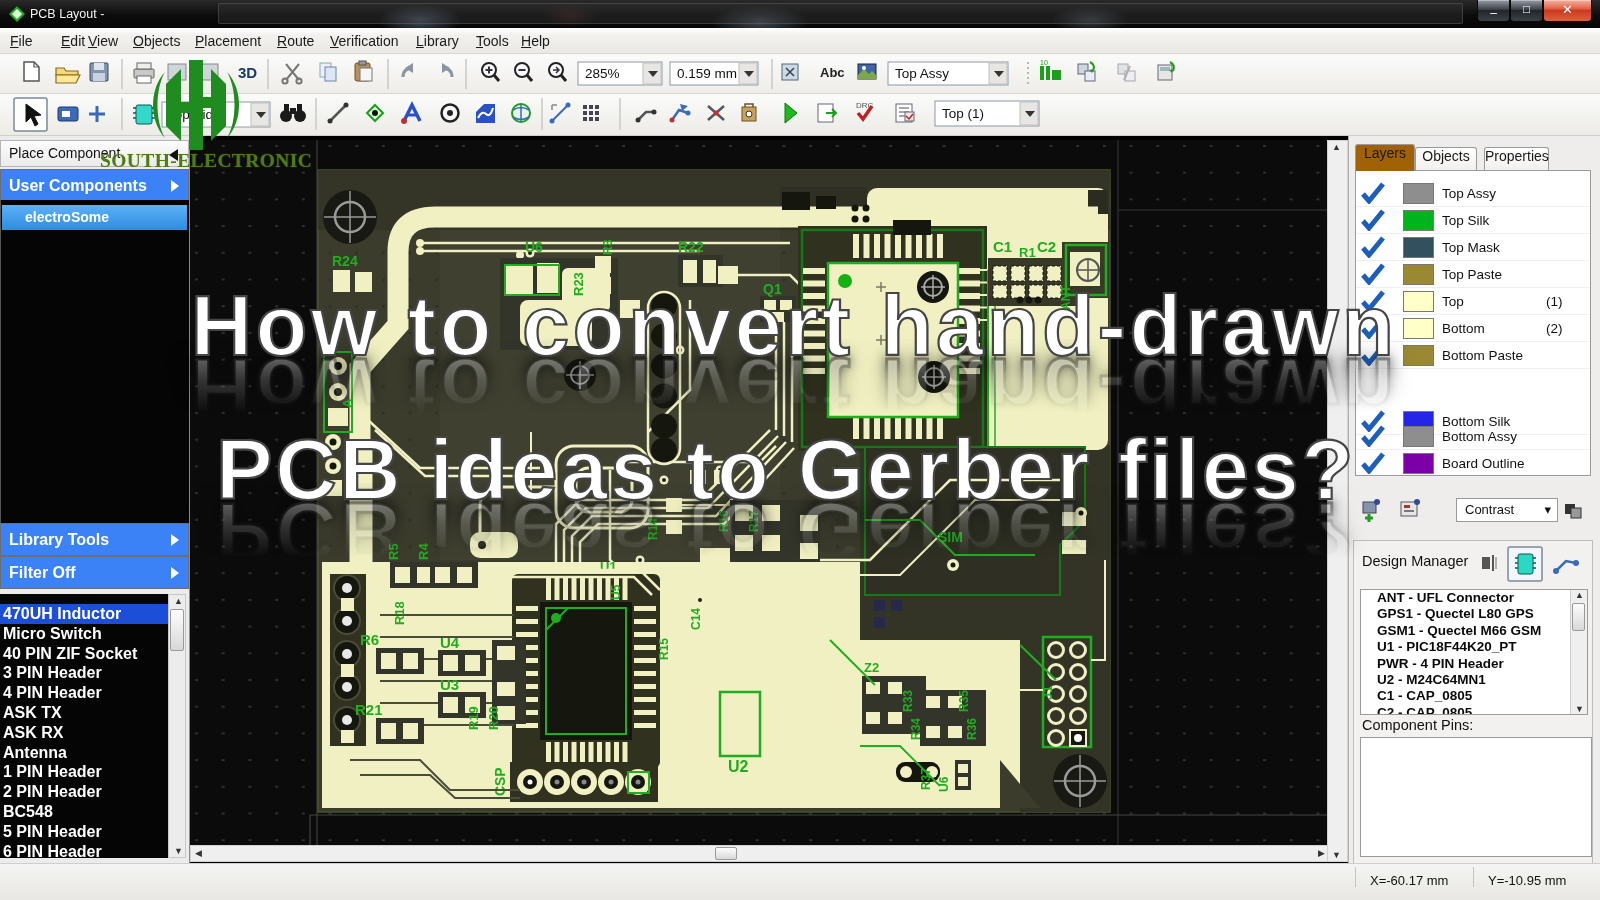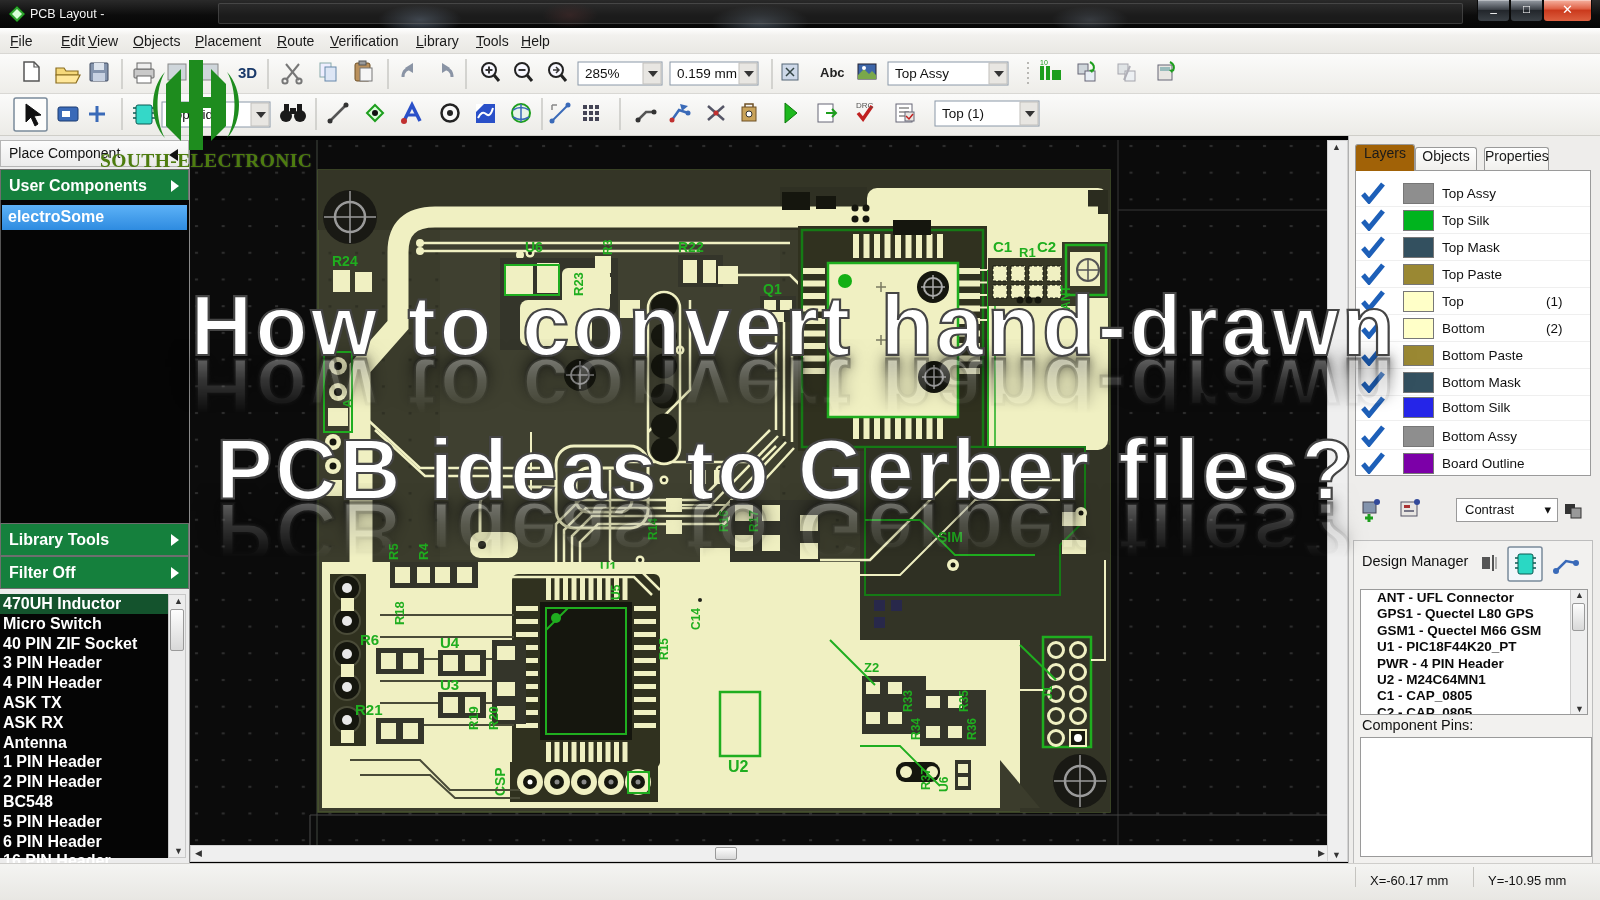--- a/index.html
+++ b/index.html
@@ -31,27 +31,27 @@
   .mi { position:absolute; top:5px; }
   .mi u { text-decoration:underline; }
 
   
   #tb1 { left:0; top:54px; width:1600px; height:40px; background:linear-gradient(#fbfbfa,#eeede9); border-bottom:1px solid #d9d8d4; }
   #tb2 { left:0; top:94px; width:1600px; height:42px; background:linear-gradient(#fbfbfa,#ecebe7); border-bottom:1px solid #cfcec9; }
 
   
   #lpanel { left:0; top:136px; width:190px; height:727px; background:#ececec; border-right:1px solid #8a8a8a; }
   .lhdr-light { position:absolute; left:0; width:189px; height:27px; background:linear-gradient(#fcfcfc,#ebebeb); border:1px solid #b5b5b5; color:#111; font-size:14px; line-height:25px; padding-left:8px; }
-  .lhdr-dark { position:absolute; left:0; width:189px; height:33px; background:#15803d; border:1px solid #6e6e6e; color:#fff; font-weight:bold; font-size:16px; line-height:31px; padding-left:8px; }
+  .lhdr-dark { position:absolute; left:0; width:189px; height:33px; background:#3b82f6; border:1px solid #6e6e6e; color:#fff; font-weight:bold; font-size:16px; line-height:31px; padding-left:8px; }
   .tri-r { position:absolute; right:9px; top:10px; width:0; height:0; border-left:8px solid #fff; border-top:6px solid transparent; border-bottom:6px solid transparent; }
   #lblack1 { left:0; top:33px; width:189px; height:323px; background:#050505; border-left:1px solid #555; }
-  #esome { left:2px; top:38px; width:185px; height:25px; background:linear-gradient(#5db2f7,#2e8be0); color:#fff; font-weight:bold; font-size:16px; line-height:24px; padding-left:6px; }
+  #esome { left:2px; top:38px; width:185px; height:25px; background:linear-gradient(#5db2f7,#2e8be0); color:#fff; font-weight:bold; font-size:14px; line-height:24px; padding-left:23px; }
   #complist { left:0; top:427px; width:168px; height:264px; background:#050505; color:#fff; font-size:16px; font-weight:bold; }
   .citem { height:19.8px; line-height:19.8px; padding-left:3px; white-space:nowrap; }
-  .citem.sel { background:#14532d; }
+  .citem.sel { background:#1d4ed8;margin-top:10px; }
   #lvscroll { left:168px; top:427px; width:18px; height:264px; background:#ececec; border:1px solid #c8c8c8; }
 
   
   #canvas { left:190px; top:140px; }
 
   
   #chscroll { left:190px; top:845px; width:1140px; height:17px; background:#efefef; border:1px solid #d2d2d2; }
   #cvscroll { left:1327px; top:140px; width:21px; height:722px; background:#efefef; border:1px solid #d2d2d2; }
   .sthumb { position:absolute; background:linear-gradient(#fdfdfd,#d8d8d8); border:1px solid #9a9a9a; border-radius:2px; }
   .sarrow { position:absolute; color:#333; font-size:9px; }
@@ -807,28 +807,21 @@
         <span class="lname">Bottom</span>
         <span class="lnum">(2)</span>
       </div>
     <div class="lrow" style="top:171px">
         <svg class="chk" viewBox="0 0 26 22">
           <path d="M3 12 L9 19 L23 2" fill="none" stroke="#1d5fb8" stroke-width="5"></path>
         </svg>
         <span class="sw" style="background:#9a8833"></span>
         <span class="lname">Bottom Paste</span>
       </div>
-    <div class="lrow" style="top:198px">
-        <svg class="chk" viewBox="0 0 26 22">
-          <path d="M3 12 L9 19 L23 2" fill="none" stroke="#1d5fb8" stroke-width="5"></path>
-        </svg>
-        <span class="sw" style="background:#33505f"></span>
-        <span class="lname">Bottom Mask</span>
-      </div>
-    <div class="lrow" style="top:223px">
+    <div class="lrow" style="top:237px">
         <svg class="chk" viewBox="0 0 26 22">
           <path d="M3 12 L9 19 L23 2" fill="none" stroke="#1d5fb8" stroke-width="5"></path>
         </svg>
         <span class="sw" style="background:#2525e8"></span>
         <span class="lname">Bottom Silk</span>
       </div>
     <div class="lrow" style="top:252px">
         <svg class="chk" viewBox="0 0 26 22">
           <path d="M3 12 L9 19 L23 2" fill="none" stroke="#1d5fb8" stroke-width="5"></path>
         </svg>

